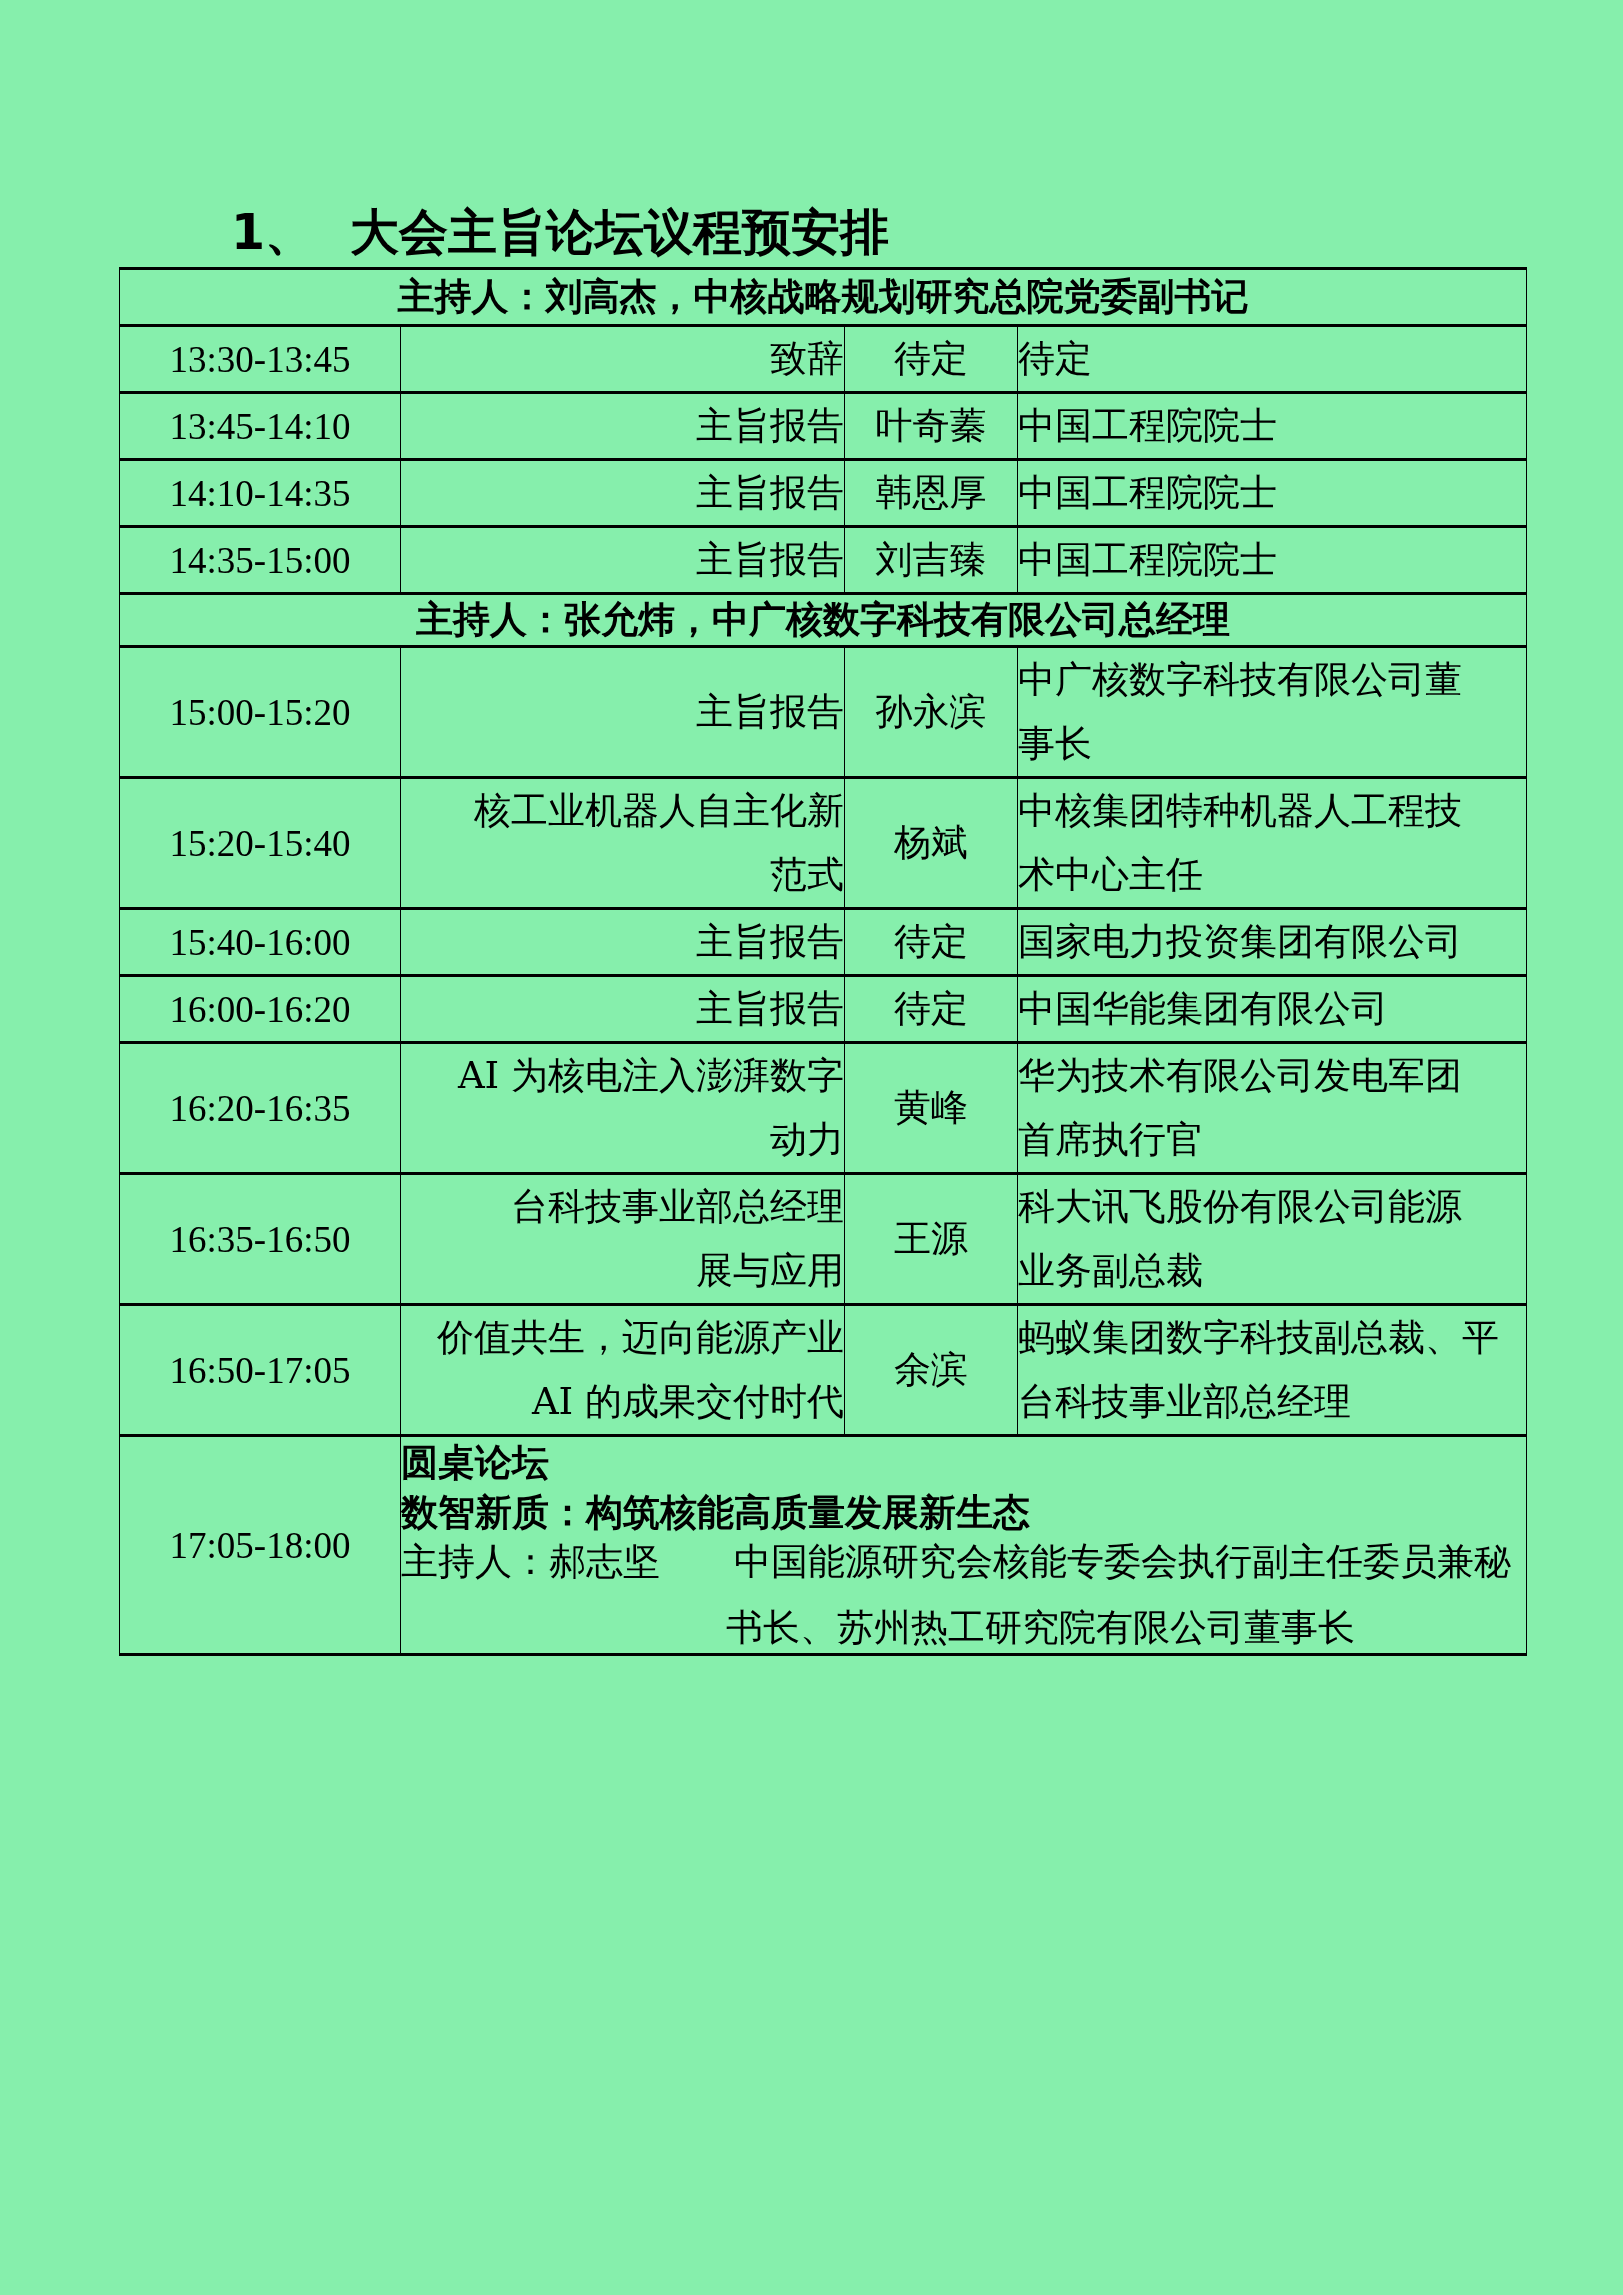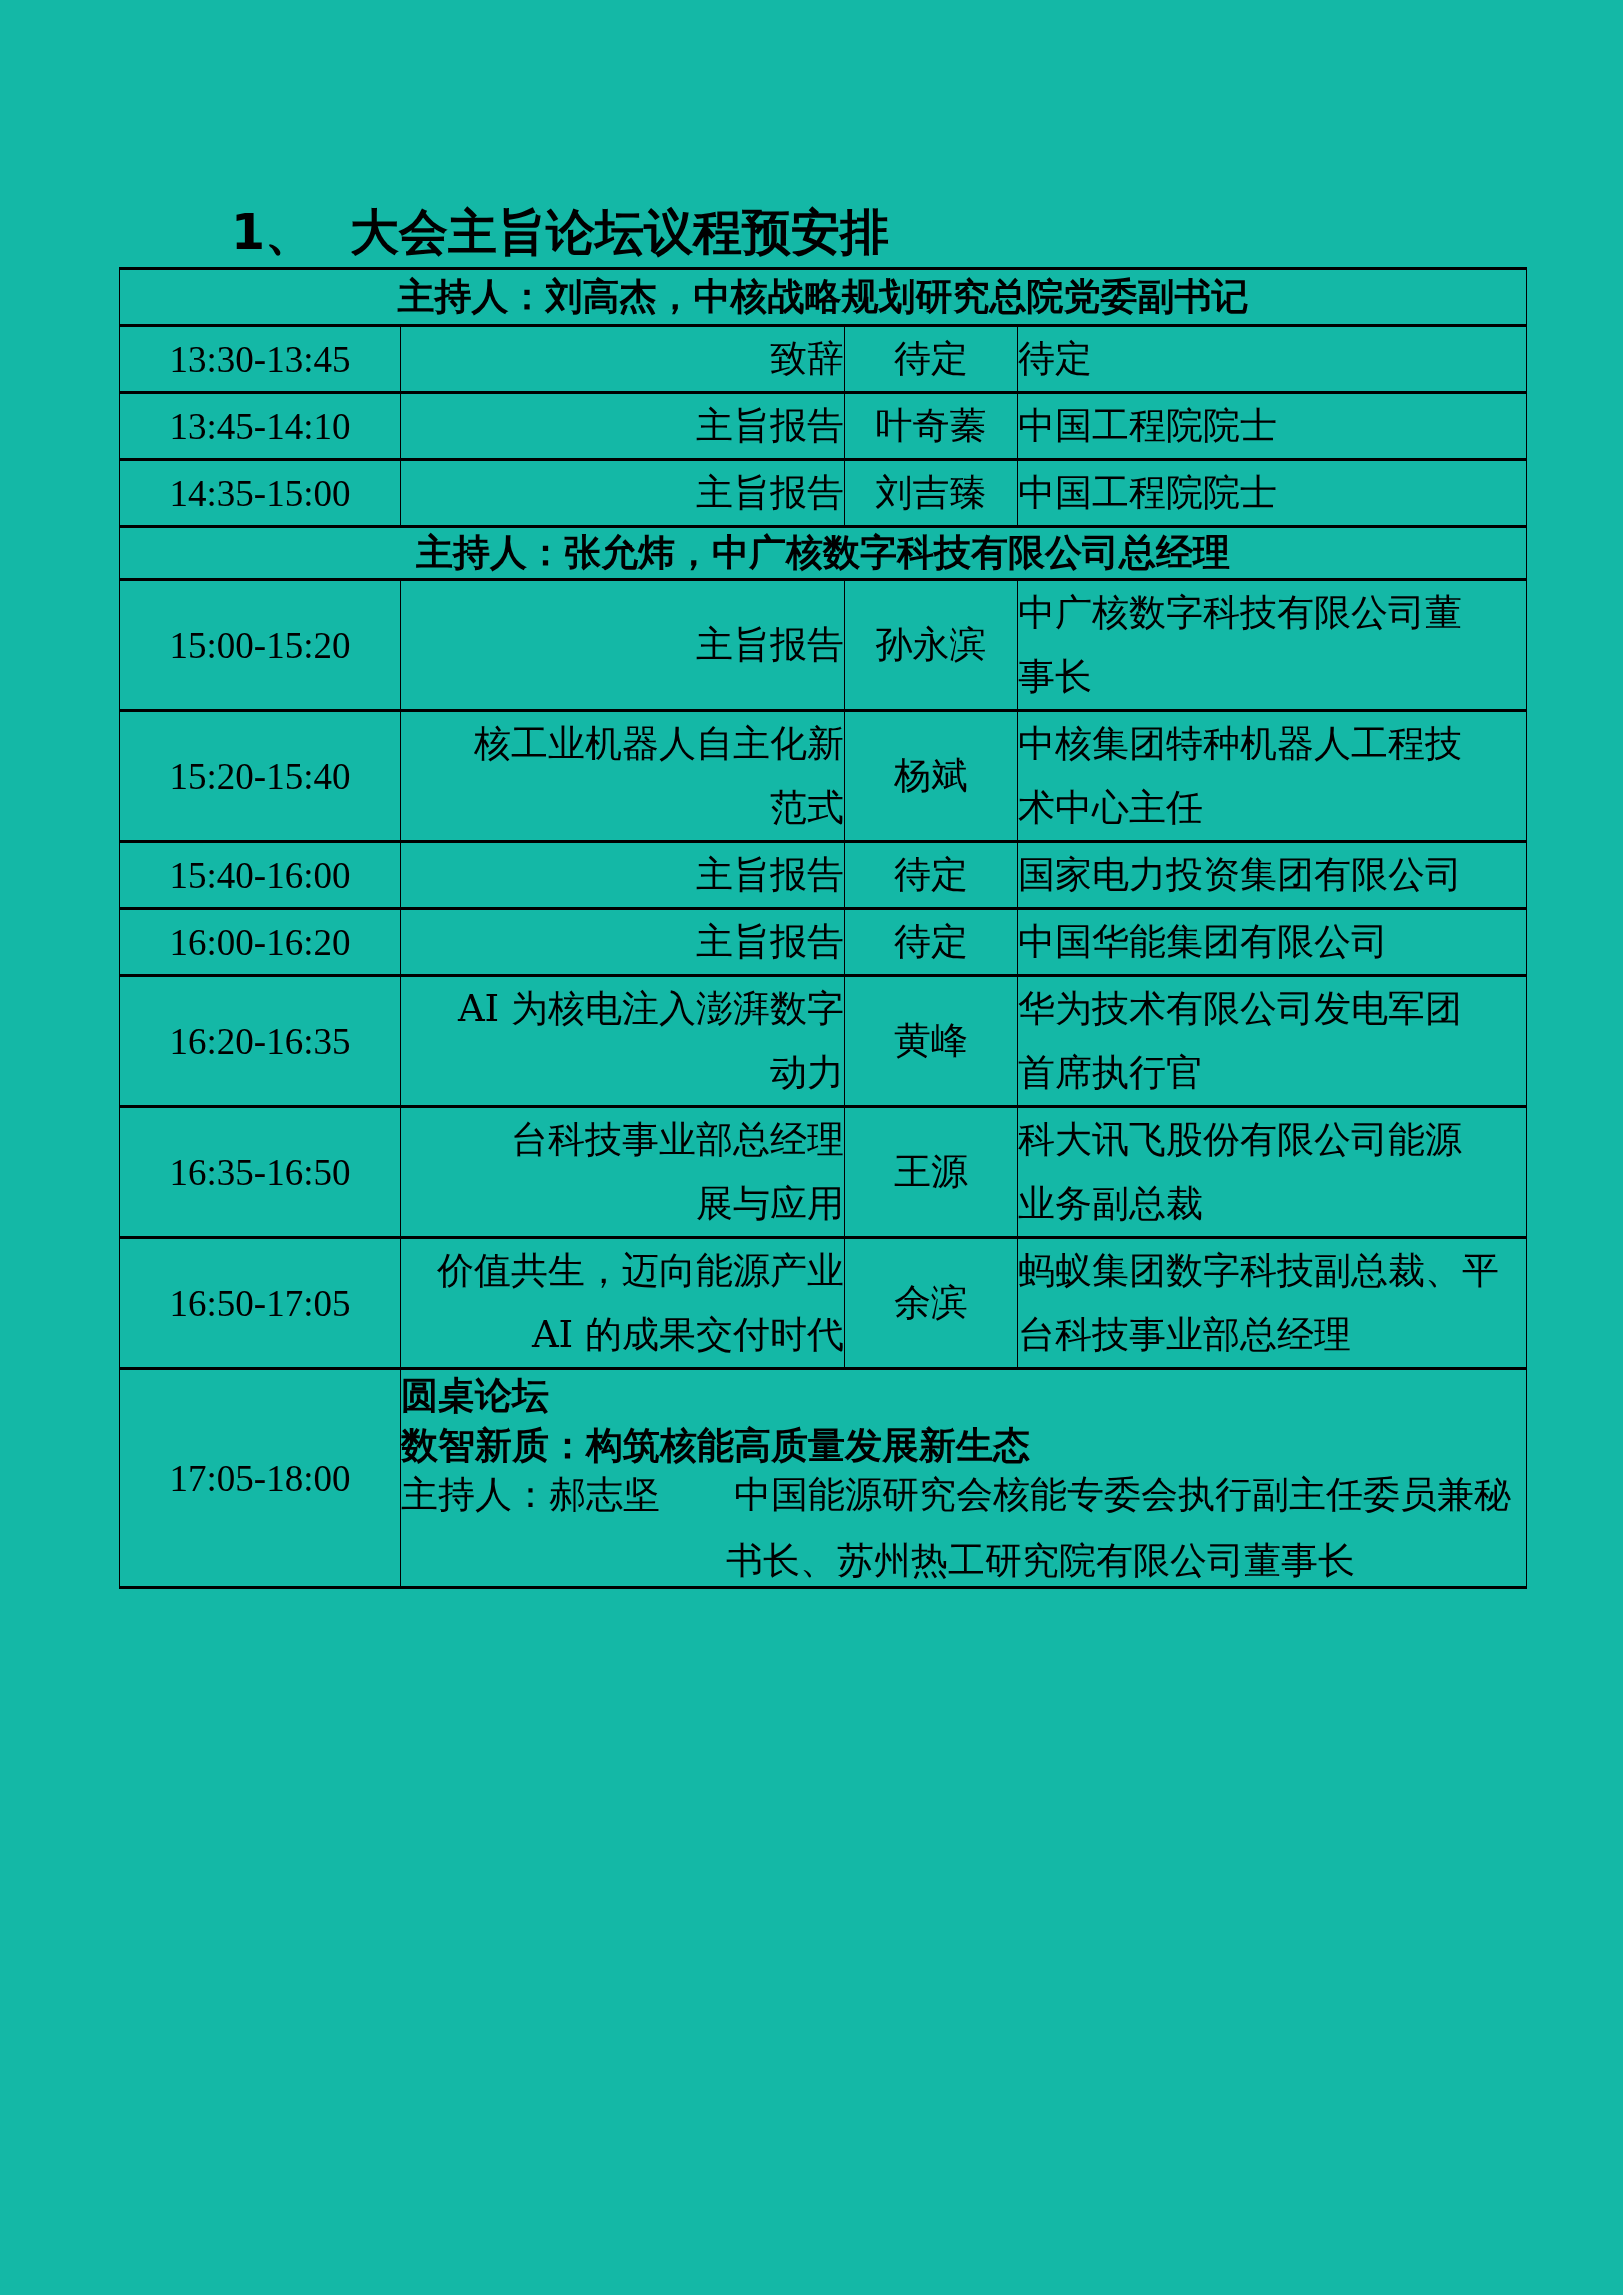--- a/index.html
+++ b/index.html
@@ -6,21 +6,21 @@
     margin: 0;
     padding: 0;
     background: #ffffff;
     color: #000000;
     font-family: "DejaVu Serif", serif;
   }
   .page {
     position: relative;
     width: 1623px;
     height: 2295px;
-    background: #14b8a6;
+    background: #86efac;
     overflow: hidden;
   }
   .doc-title {
     position: absolute;
     left: 231px;
     top: 200px;
     font-size: 49px;
     font-weight: bold;
     white-space: nowrap;
     font-family: "DejaVu Sans", "Liberation Sans", sans-serif;
@@ -134,20 +134,30 @@
       <td class="c-time">13:45-14:10</td>
       <td class="c-topic">
             <div class="cell-line">主旨报告</div>
           </td>
       <td class="c-speaker">叶奇蓁</td>
       <td class="c-unit">
             <div class="cell-line">中国工程院院士</div>
           </td>
     </tr>
 
+    <tr style="height:61px">
+      <td class="c-time">14:10-14:35</td>
+      <td class="c-topic">
+            <div class="cell-line">主旨报告</div>
+          </td>
+      <td class="c-speaker">韩恩厚</td>
+      <td class="c-unit">
+            <div class="cell-line">中国工程院院士</div>
+          </td>
+    </tr>
 
     <tr style="height:62px">
       <td class="c-time">14:35-15:00</td>
       <td class="c-topic">
             <div class="cell-line">主旨报告</div>
           </td>
       <td class="c-speaker">刘吉臻</td>
       <td class="c-unit">
             <div class="cell-line">中国工程院院士</div>
           </td>

